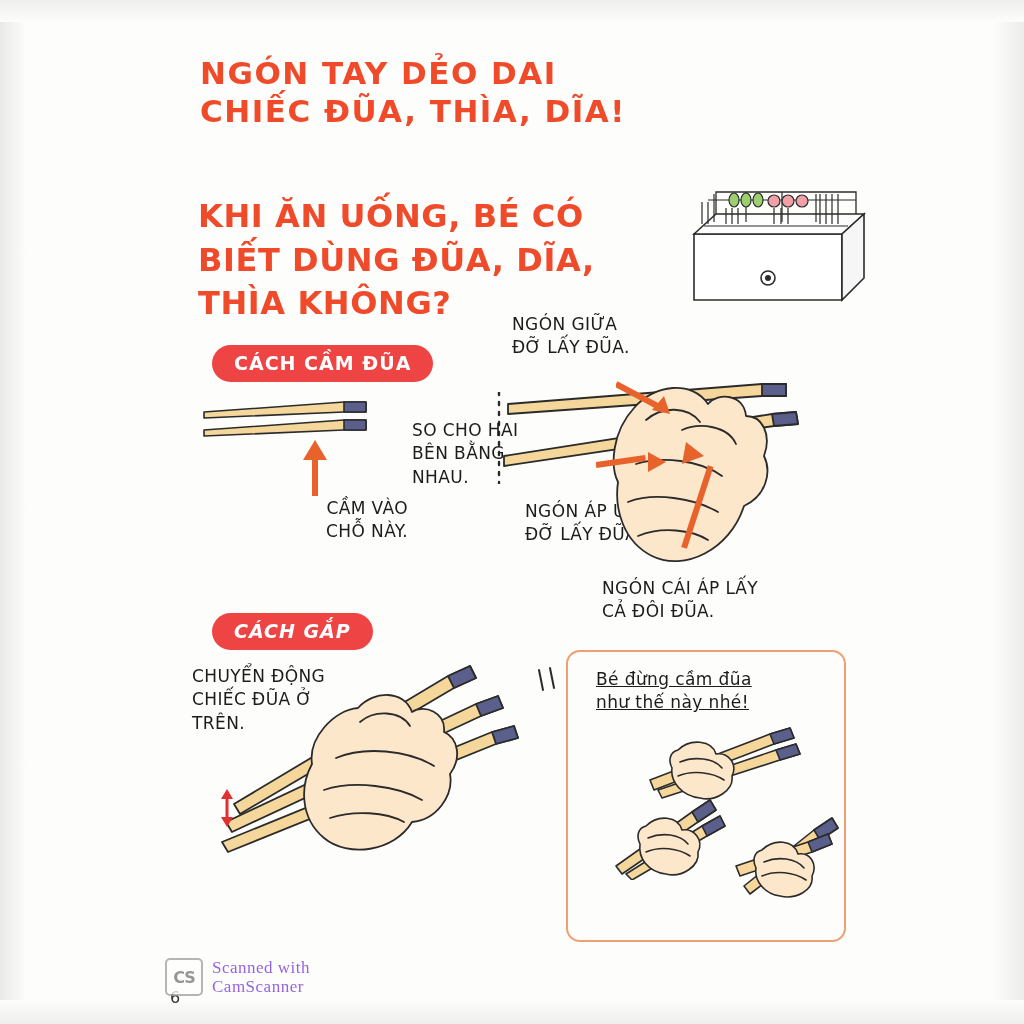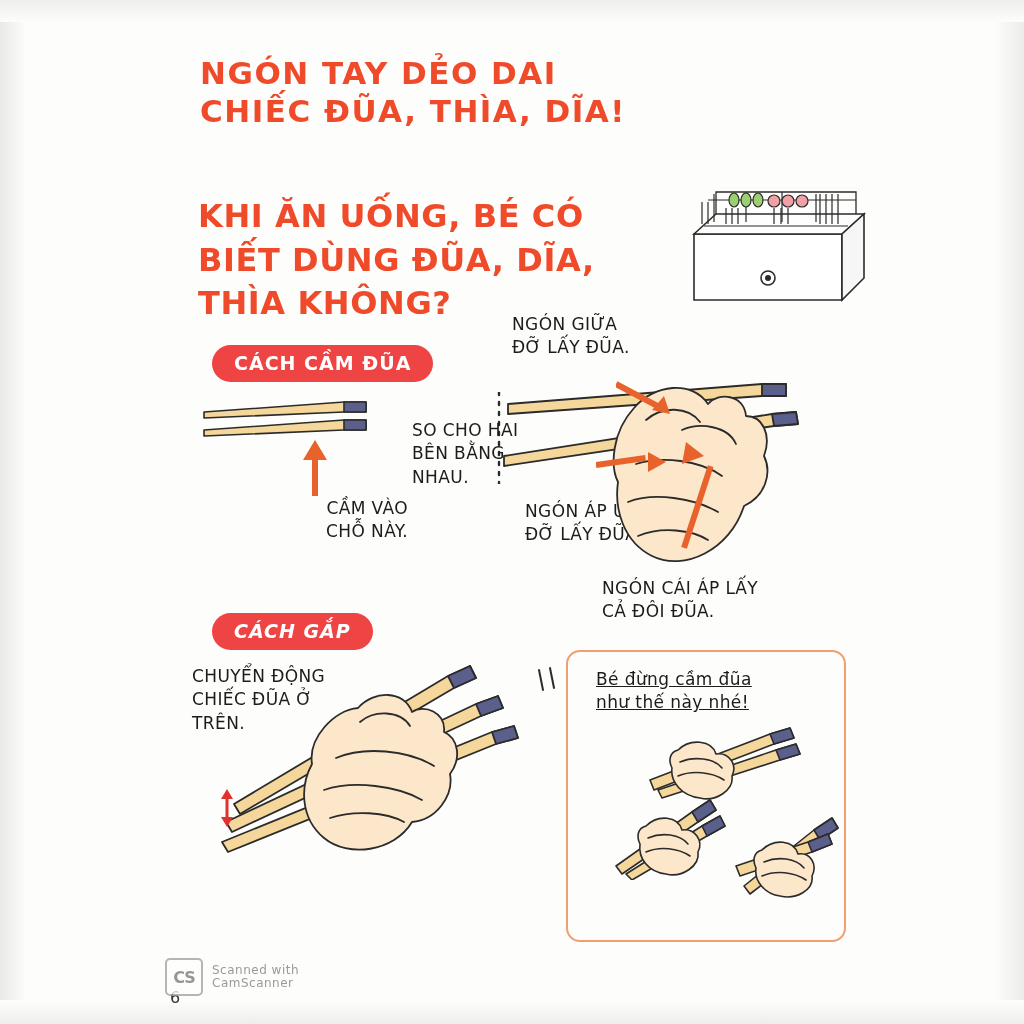--- a/index.html
+++ b/index.html
@@ -100,21 +100,21 @@
 
   
   .cs-wm{position:absolute;left:165px;top:958px;display:flex;align-items:center;gap:9px;opacity:.72;}
   .cs-badge{
     width:34px;height:34px;border-radius:5px;background:#ffffff;
     border:2px solid #9a9a9a;color:#6f6f6f;
     font-weight:bold;font-size:16px;display:flex;align-items:center;justify-content:center;
     letter-spacing:-1px;
   }
   .cs-lines{display:flex;flex-direction:column;line-height:1.12;}
-  .cs-lines span{color:#737373;font-size:12px;letter-spacing:.5px;}
+  .cs-lines span{color:#6d28d9;font-size:17px;letter-spacing:.5px;font-family:Liberation Serif, serif;}
 
   svg{display:block;}
   .art{position:absolute;}
 </style>
 </head>
 <body>
 
 <div class="page">
 
   <div class="page-shade-left"></div>

